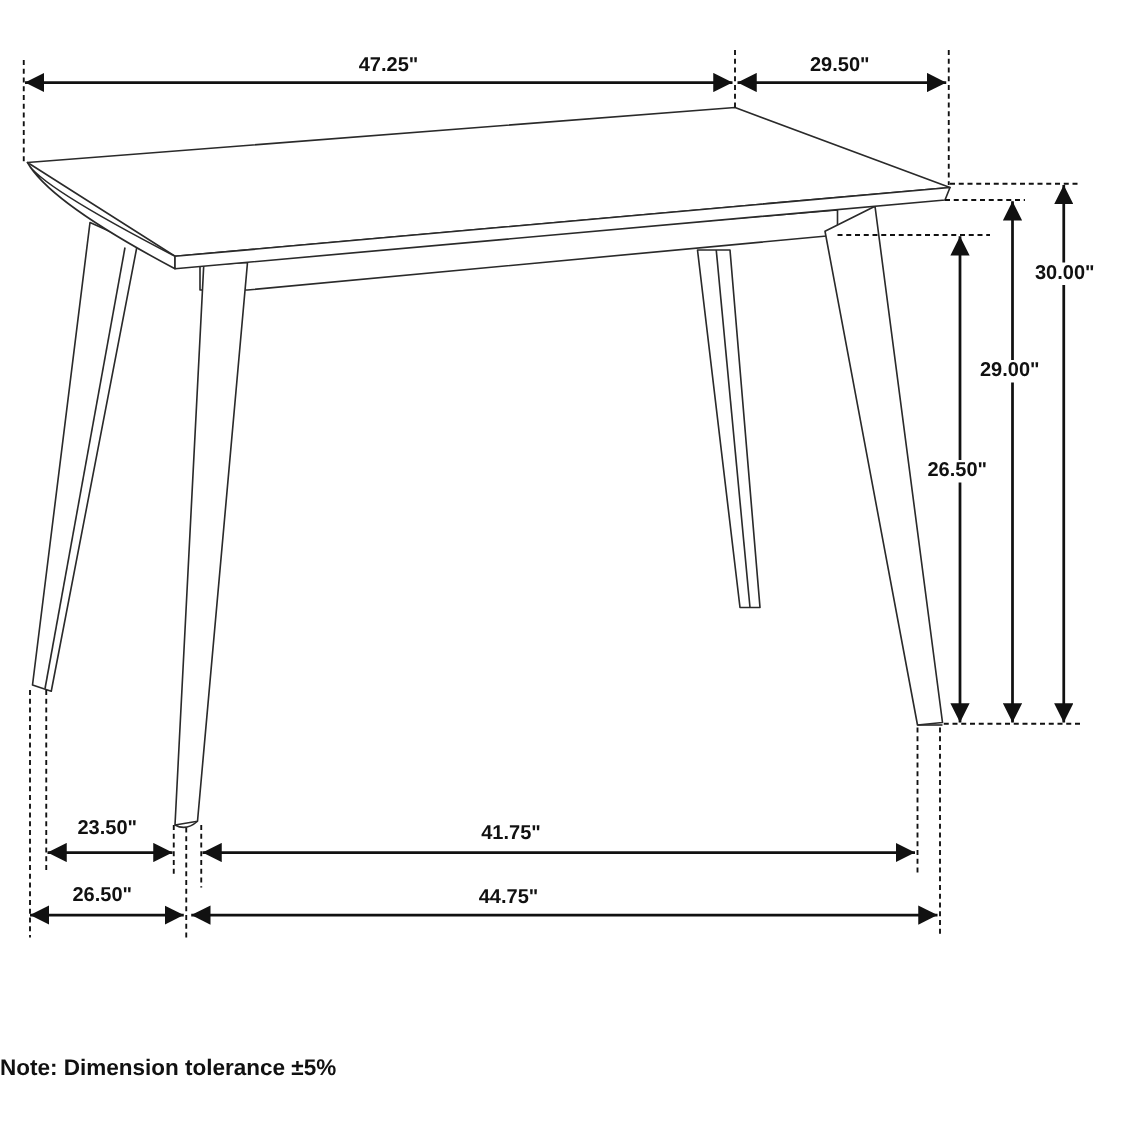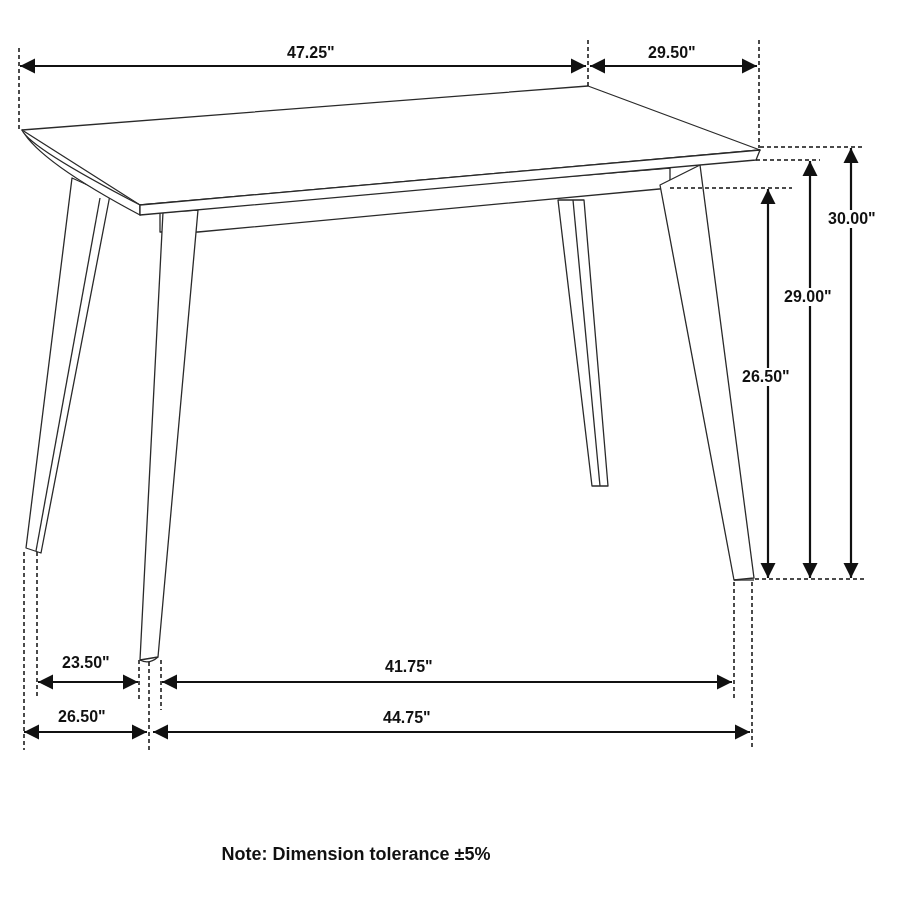--- a/index.html
+++ b/index.html
@@ -8,21 +8,21 @@
     .outline { fill: none; stroke: #2a2a2a; stroke-width: 1.3; stroke-linejoin: round; }
     .fillw { fill: #ffffff; stroke: #2a2a2a; stroke-width: 1.3; stroke-linejoin: round; }
     .ext { stroke: #111; stroke-width: 1.5; stroke-dasharray: 4 3; fill: none; }
     .dim { stroke: #111; stroke-width: 2.2; fill: none; }
     .arrow { fill: #111; }
     .lbl {
       position: absolute; font-family: "Liberation Sans", sans-serif; font-weight: bold;
       font-size: 16px; color: #111; white-space: nowrap; background: #fff; line-height: 18px;
     }
     .note {
-      position: absolute; left: 0; width: 712px; top: 844px; text-align: center;
+      position: absolute; left: 0; width: 712px; top: 844px; 
       font-family: "Liberation Sans", sans-serif; font-weight: bold; font-size: 18px; color: #111;
     }
   </style>
 </head>
 <body>
 
 <svg width="900" height="900" viewBox="0 0 900 900">
   <defs>
     <marker id="ah" viewBox="0 0 10 10" refX="10" refY="5" markerWidth="7" markerHeight="7" orient="auto-start-reverse">
       <path d="M0,0 L10,5 L0,10 z" class="arrow"></path>

